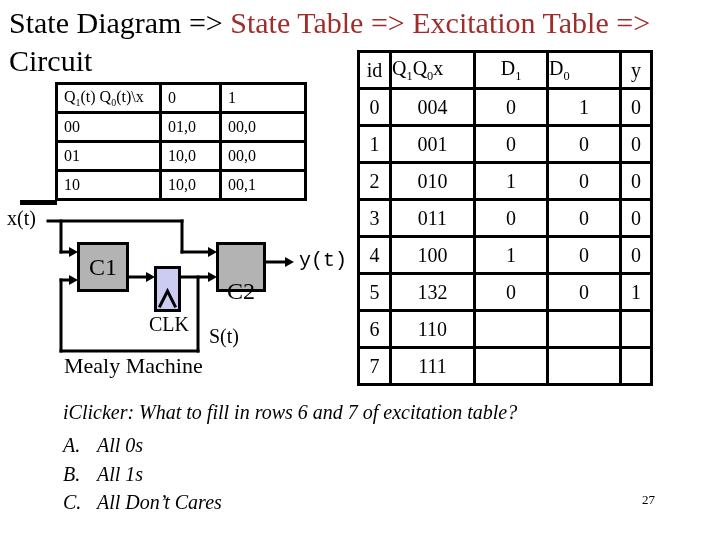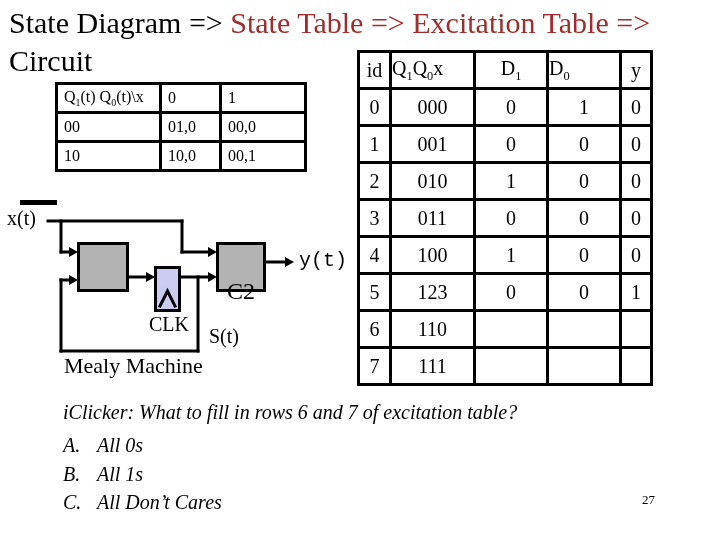--- a/index.html
+++ b/index.html
@@ -63,20 +63,25 @@
       </colgroup>
     <tbody>
         <tr>
       <td><span>Q</span><sub>1</sub><span>(t) Q</span><sub>0</sub><span>(t)\x</span></td>
       <td>0</td>
       <td>1</td>
     </tr>
     <tr>
       <td>00</td>
       <td>01,0</td>
+      <td>00,0</td>
+    </tr>
+    <tr>
+      <td>01</td>
+      <td>10,0</td>
       <td>00,0</td>
     </tr>
     <tr>
       <td>10</td>
       <td>10,0</td>
       <td>00,1</td>
     </tr>
   </tbody>
     </table>
   <div class="under-mark"></div>
@@ -100,20 +105,21 @@
     <polygon class="ahead" points="69,275 78,280 69,285"></polygon>
     <line class="wire" x1="265" y1="262" x2="286" y2="262"></line>
     <polygon class="ahead" points="285,257 294,262 285,267"></polygon>
     <rect class="gbox" x="78.5" y="243.5" width="49" height="47"></rect>
     <rect class="rbox" x="155.5" y="267.5" width="24" height="43"></rect>
     <polyline class="wire" points="160,306 167.5,291 175,306"></polyline>
     <rect class="gbox" x="217.5" y="243.5" width="47" height="47"></rect>
   </svg>
 
   <div class="clabel" style="left:7px;top:207px;">x(t)</div>
+  <div class="cbox-label" style="left:78px;top:243px;width:50px;height:48px;">C1</div>
   <div class="cbox-label" style="left:217px;top:243px;width:48px;height:48px;margin-top:24px;">C2</div>
   <div class="clabel" style="left:149px;top:313px;">CLK</div>
   <div class="clabel" style="left:209px;top:325px;">S(t)</div>
   <div class="clabel" style="left:299px;top:249px;font-family:Liberation Mono, monospace;">y(t)</div>
   <div class="caption">Mealy Machine</div>
 
   <table class="ex-table">
     <colgroup>
         <col style="width:32px">
         <col style="width:84px">
@@ -124,21 +130,21 @@
     <tbody>
         <tr>
       <td>id</td>
       <td class="al"><span>Q</span><sub>1</sub><span>Q</span><sub>0</sub><span>x</span></td>
       <td><span>D</span><sub>1</sub></td>
       <td class="al"><span>D</span><sub>0</sub></td>
       <td>y</td>
     </tr>
     <tr>
       <td>0</td>
-      <td>000</td>
+      <td>004</td>
       <td>0</td>
       <td>1</td>
       <td>0</td>
     </tr>
     <tr>
       <td>1</td>
       <td>001</td>
       <td>0</td>
       <td>0</td>
       <td>0</td>
@@ -159,21 +165,21 @@
     </tr>
     <tr>
       <td>4</td>
       <td>100</td>
       <td>1</td>
       <td>0</td>
       <td>0</td>
     </tr>
     <tr>
       <td>5</td>
-      <td>123</td>
+      <td>132</td>
       <td>0</td>
       <td>0</td>
       <td>1</td>
     </tr>
     <tr>
       <td>6</td>
       <td>110</td>
       <td></td>
       <td></td>
       <td></td>

